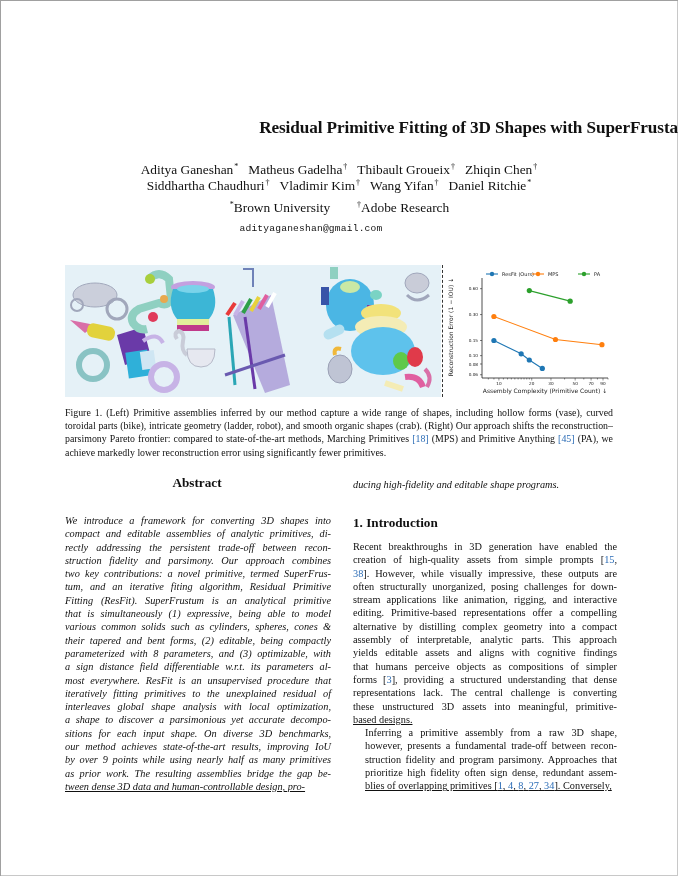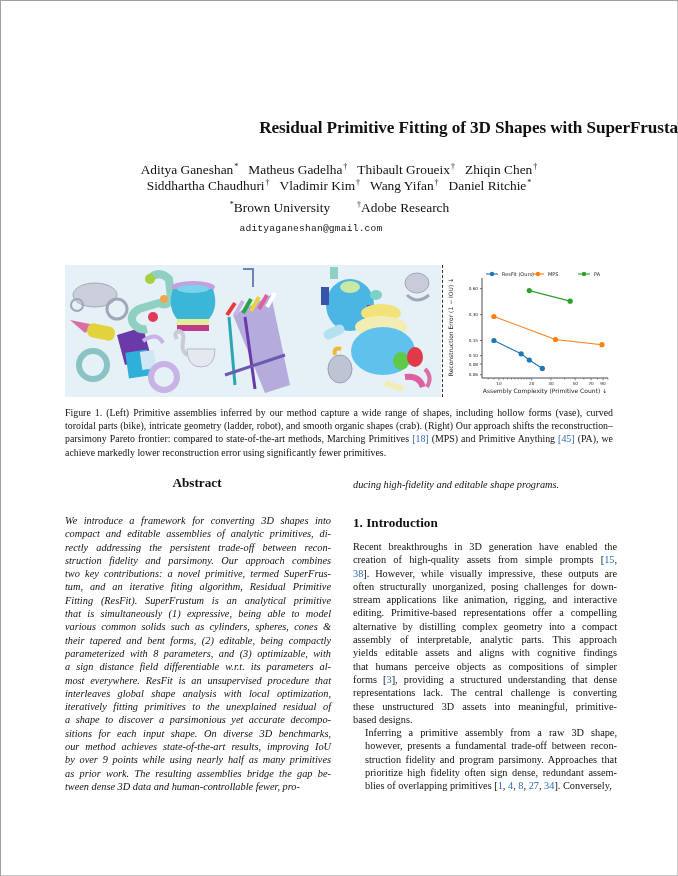--- a/index.html
+++ b/index.html
@@ -27,21 +27,21 @@
   .cite { color: #2a6bb5; }
 
   #abstract-head { left: 65px; width: 264px; top: 475px; text-align: center; font-weight: bold; font-size: 13.2px; }
   #abstract { left: 65px; top: 514px; width: 266px; font-style: italic; font-size: 10.3px; line-height: 13.3px; text-align: justify; hyphens: manual; }
   #abstract-cont { left: 353px; top: 478px; width: 264px; font-style: italic; font-size: 10.3px; line-height: 13.3px; }
   #intro-head { left: 353px; top: 515px; font-weight: bold; font-size: 13.2px; }
   #intro { left: 353px; top: 540px; width: 264px; font-size: 10.3px; line-height: 13.3px; text-align: justify; }
   #intro p { margin: 0; }
   #intro p + p { text-indent: 12px; }
   .line { display: block; text-align: justify; text-align-last: justify; white-space: nowrap; }
-  .line.last { text-align-last: left; }
+  .line.last { text-align-last: left; text-decoration: underline; }
 </style>
 </head>
 <body>
 
 <div id="title" class="abs">Residual Primitive Fitting of 3D Shapes with SuperFrusta</div>
 <div id="authors1" class="abs authors"><span>Aditya Ganeshan<sup>*</sup></span><span>Matheus Gadelha<sup>†</sup></span><span>Thibault Groueix<sup>†</sup></span><span>Zhiqin Chen<sup>†</sup></span></div>
 <div id="authors2" class="abs authors"><span>Siddhartha Chaudhuri<sup>†</sup></span><span>Vladimir Kim<sup>†</sup></span><span>Wang Yifan<sup>†</sup></span><span>Daniel Ritchie<sup>*</sup></span></div>
 <div id="affil" class="abs"><span><sup>*</sup>Brown University</span><span><sup>†</sup>Adobe Research</span></div>
 <div id="email" class="abs">adityaganeshan@gmail.com</div>
 
@@ -226,28 +226,28 @@
     <span class="line">struction fidelity and parsimony.  Our approach combines</span>
     <span class="line">two key contributions: a novel primitive, termed SuperFrus-</span>
     <span class="line">tum, and an iterative fiting algorithm, Residual Primitive</span>
     <span class="line">Fitting (ResFit).  SuperFrustum is an analytical primitive</span>
     <span class="line">that is simultaneously (1) expressive, being able to model</span>
     <span class="line">various common solids such as cylinders, spheres, cones &amp;</span>
     <span class="line">their tapered and bent forms, (2) editable, being compactly</span>
     <span class="line">parameterized with 8 parameters, and (3) optimizable, with</span>
     <span class="line">a sign distance field differentiable w.r.t.  its parameters al-</span>
     <span class="line">most everywhere. ResFit is an unsupervised procedure that</span>
+    <span class="line">iteratively fitting primitives to the unexplained residual of</span>
     <span class="line">interleaves global shape analysis with local optimization,</span>
-    <span class="line">iteratively fitting primitives to the unexplained residual of</span>
     <span class="line">a shape to discover a parsimonious yet accurate decompo-</span>
     <span class="line">sitions for each input shape.  On diverse 3D benchmarks,</span>
     <span class="line">our method achieves state-of-the-art results, improving IoU</span>
     <span class="line">by over 9 points while using nearly half as many primitives</span>
     <span class="line">as prior work. The resulting assemblies bridge the gap be-</span>
-    <span class="line last">tween dense 3D data and human-controllable fewer, pro-</span>
+    <span class="line last">tween dense 3D data and human-controllable design, pro-</span>
   </div>
 <div id="abstract-cont" class="abs">ducing high-fidelity and editable shape programs.</div>
 
 <div id="intro-head" class="abs">1. Introduction</div>
 <div id="intro" class="abs">
   <p id="intro-p1">
       <span class="line">Recent breakthroughs in 3D generation have enabled the</span>
       <span class="line">creation of high-quality assets from simple prompts [<span class="cite">15</span>,</span>
       <span class="line"><span class="cite">38</span>]. However, while visually impressive, these outputs are</span>
       <span class="line">often structurally unorganized, posing challenges for down-</span>

